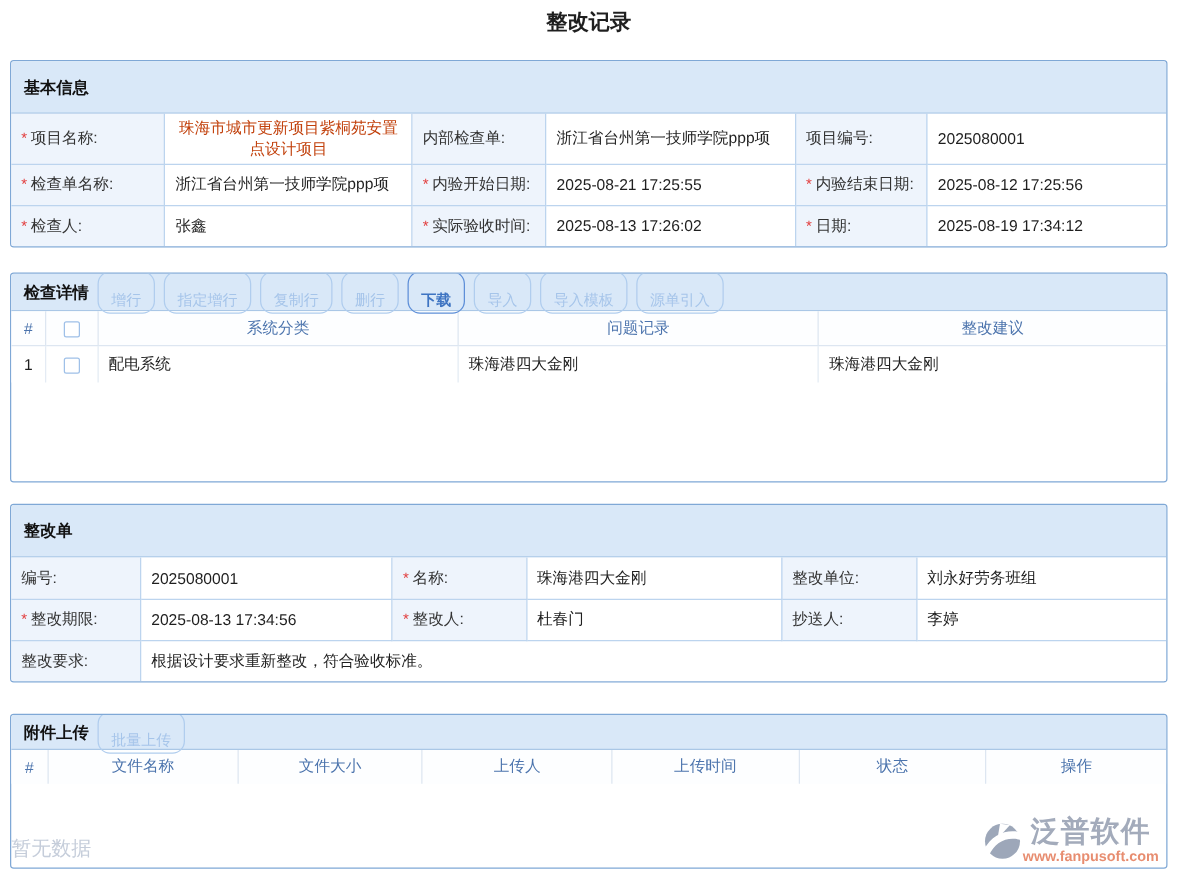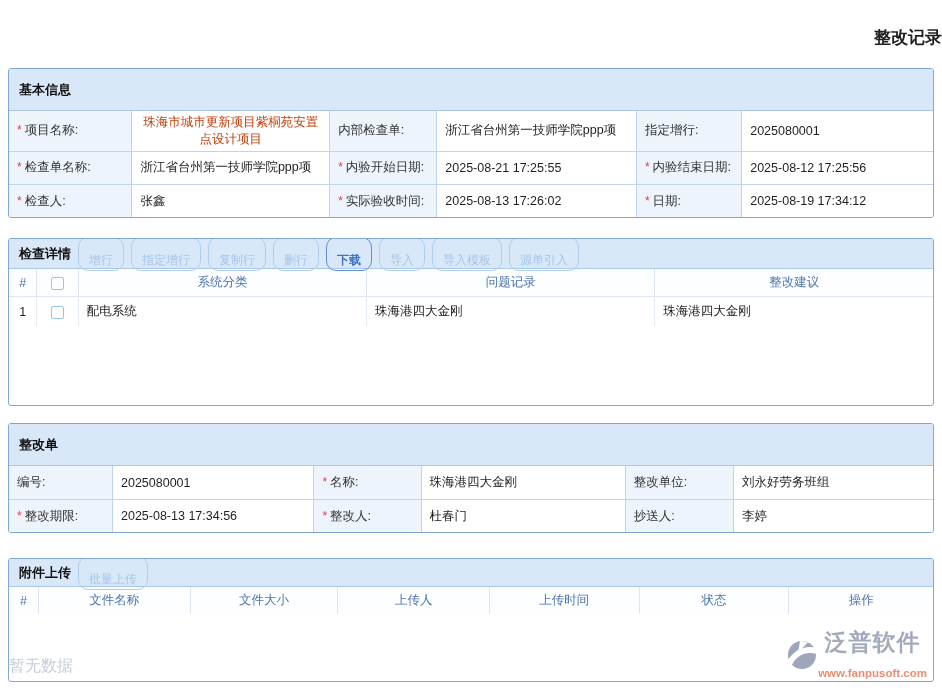--- a/index.html
+++ b/index.html
@@ -4,27 +4,26 @@
 <style>
   * { box-sizing: border-box; margin: 0; padding: 0; }
   html, body { width: 942px; height: 700px; overflow: hidden; }
   body {
     background: #ffffff;
     font-family: "Liberation Sans", "DejaVu Sans", sans-serif;
     font-size: 12.5px;
     color: #222;
   }
   .page-title {
-    text-align: right;
+    text-align: center;
     font-size: 17px;
     font-weight: bold;
     color: #1f1f1f;
     padding-top: 6px;
     height: 28px;
-    margin-top: 20px;
   }
   .section {
     margin: 0 8px;
     border: 1px solid #7fa8d6;
     border-radius: 3px;
     background: #fff;
     overflow: hidden;
   }
   .sec-head {
     background: #d9e8f8;
@@ -146,21 +145,21 @@
     font-size: 23px;
     font-weight: bold;
     color: #8c96aa;
     letter-spacing: 1px;
     white-space: nowrap;
   }
   .brand-url {
     font-size: 11.5px;
     font-weight: bold;
     color: #e2714d;
-    margin-top: 14px;
+    margin-top: 4px;
     white-space: nowrap;
   }
   .gap20 { height: 20px; } .gap17 { height: 17px; } .gap25 { height: 25px; }
 </style>
 </head>
 <body>
 
 <div class="page-title">整改记录</div>
 <div class="gap20"></div>
 
@@ -180,21 +179,21 @@
     <tbody>
         <tr>
       <td class="lbl">
         <span class="req">*</span><span>项目名称:</span>
       </td>
       <td class="val">
         <a class="link">珠海市城市更新项目紫桐苑安置点设计项目</a>
       </td>
       <td class="lbl"><span>内部检查单:</span></td>
       <td class="val"><span>浙江省台州第一技师学院ppp项</span></td>
-      <td class="lbl"><span>指定增行:</span></td>
+      <td class="lbl"><span>项目编号:</span></td>
       <td class="val"><span>2025080001</span></td>
     </tr>
     <tr>
       <td class="lbl">
         <span class="req">*</span><span>检查单名称:</span>
       </td>
       <td class="val"><span>浙江省台州第一技师学院ppp项</span></td>
       <td class="lbl">
         <span class="req">*</span><span>内验开始日期:</span>
       </td>
@@ -292,20 +291,24 @@
       <td class="lbl">
         <span class="req">*</span><span>整改期限:</span>
       </td>
       <td class="val"><span>2025-08-13 17:34:56</span></td>
       <td class="lbl">
         <span class="req">*</span><span>整改人:</span>
       </td>
       <td class="val"><span>杜春门</span></td>
       <td class="lbl"><span>抄送人:</span></td>
       <td class="val"><span>李婷</span></td>
+    </tr>
+    <tr>
+      <td class="lbl"><span>整改要求:</span></td>
+      <td class="val" colspan="5"><span>根据设计要求重新整改，符合验收标准。</span></td>
     </tr>
   </tbody>
     </table>
 </div>
 <div class="gap25"></div>
 
 <div class="section">
   <div class="sec-head" style="height:28px;">
     <span class="sec-title">附件上传</span>
     <button class="btn">批量上传</button>

